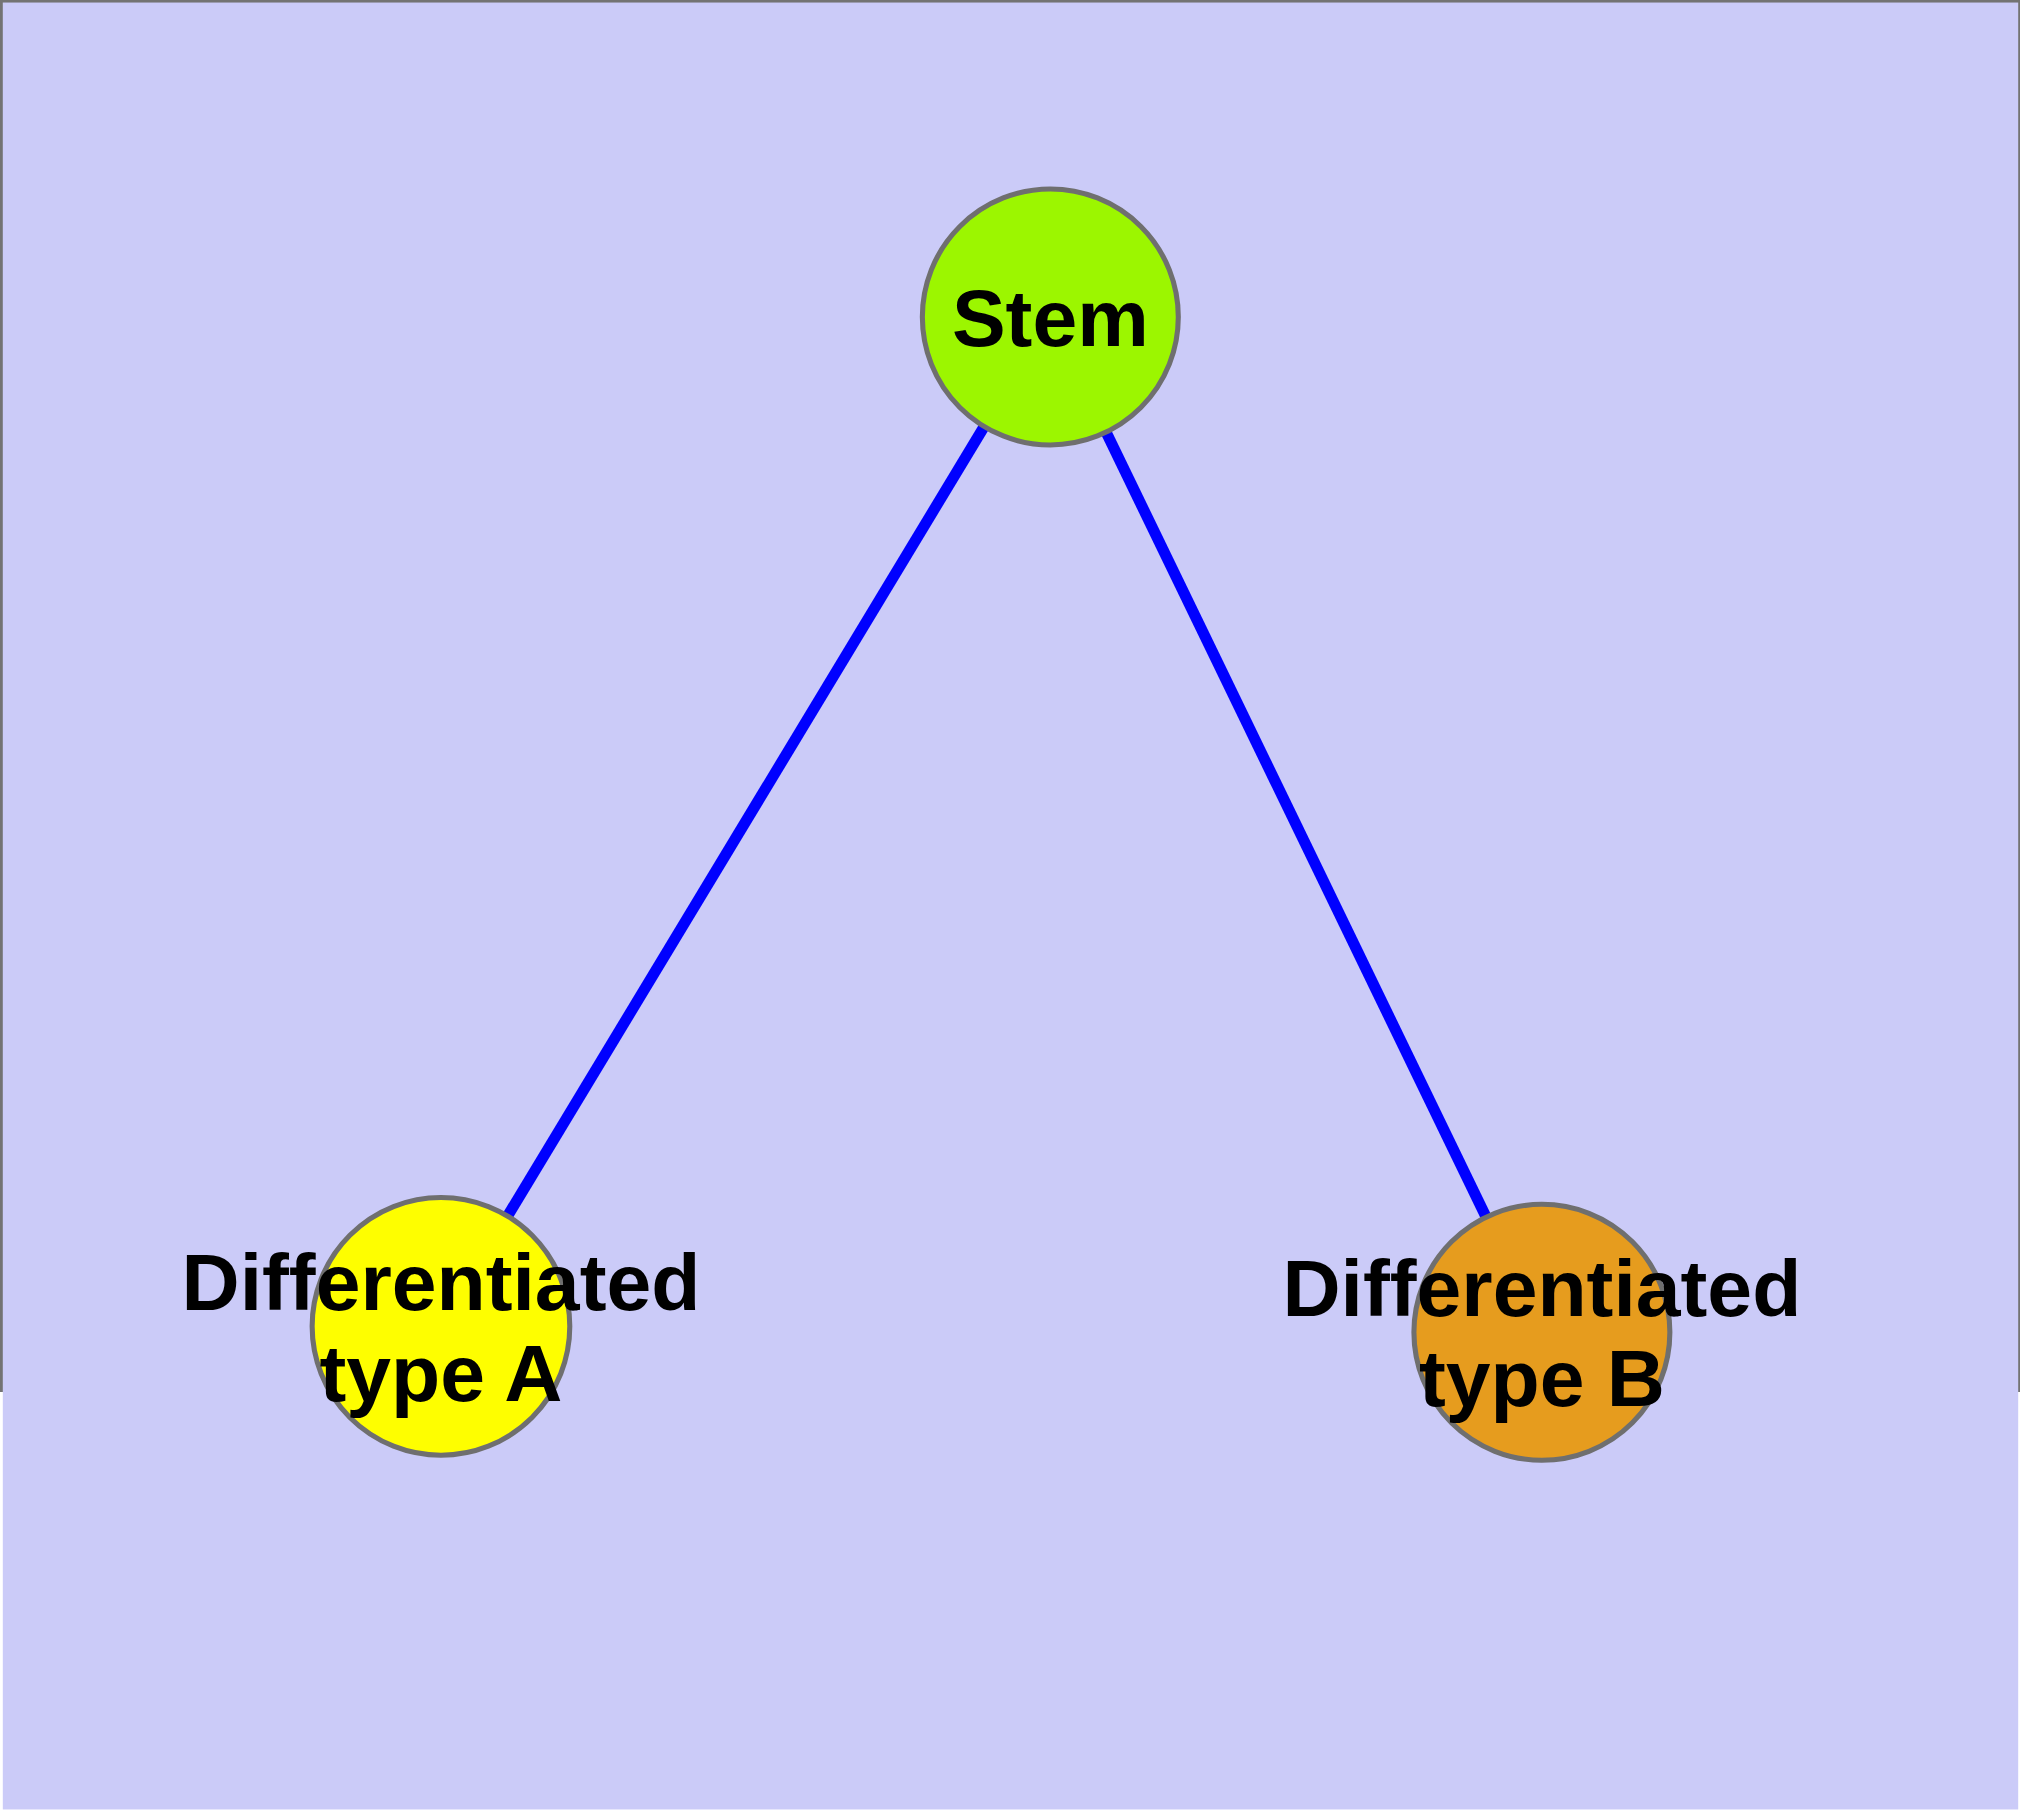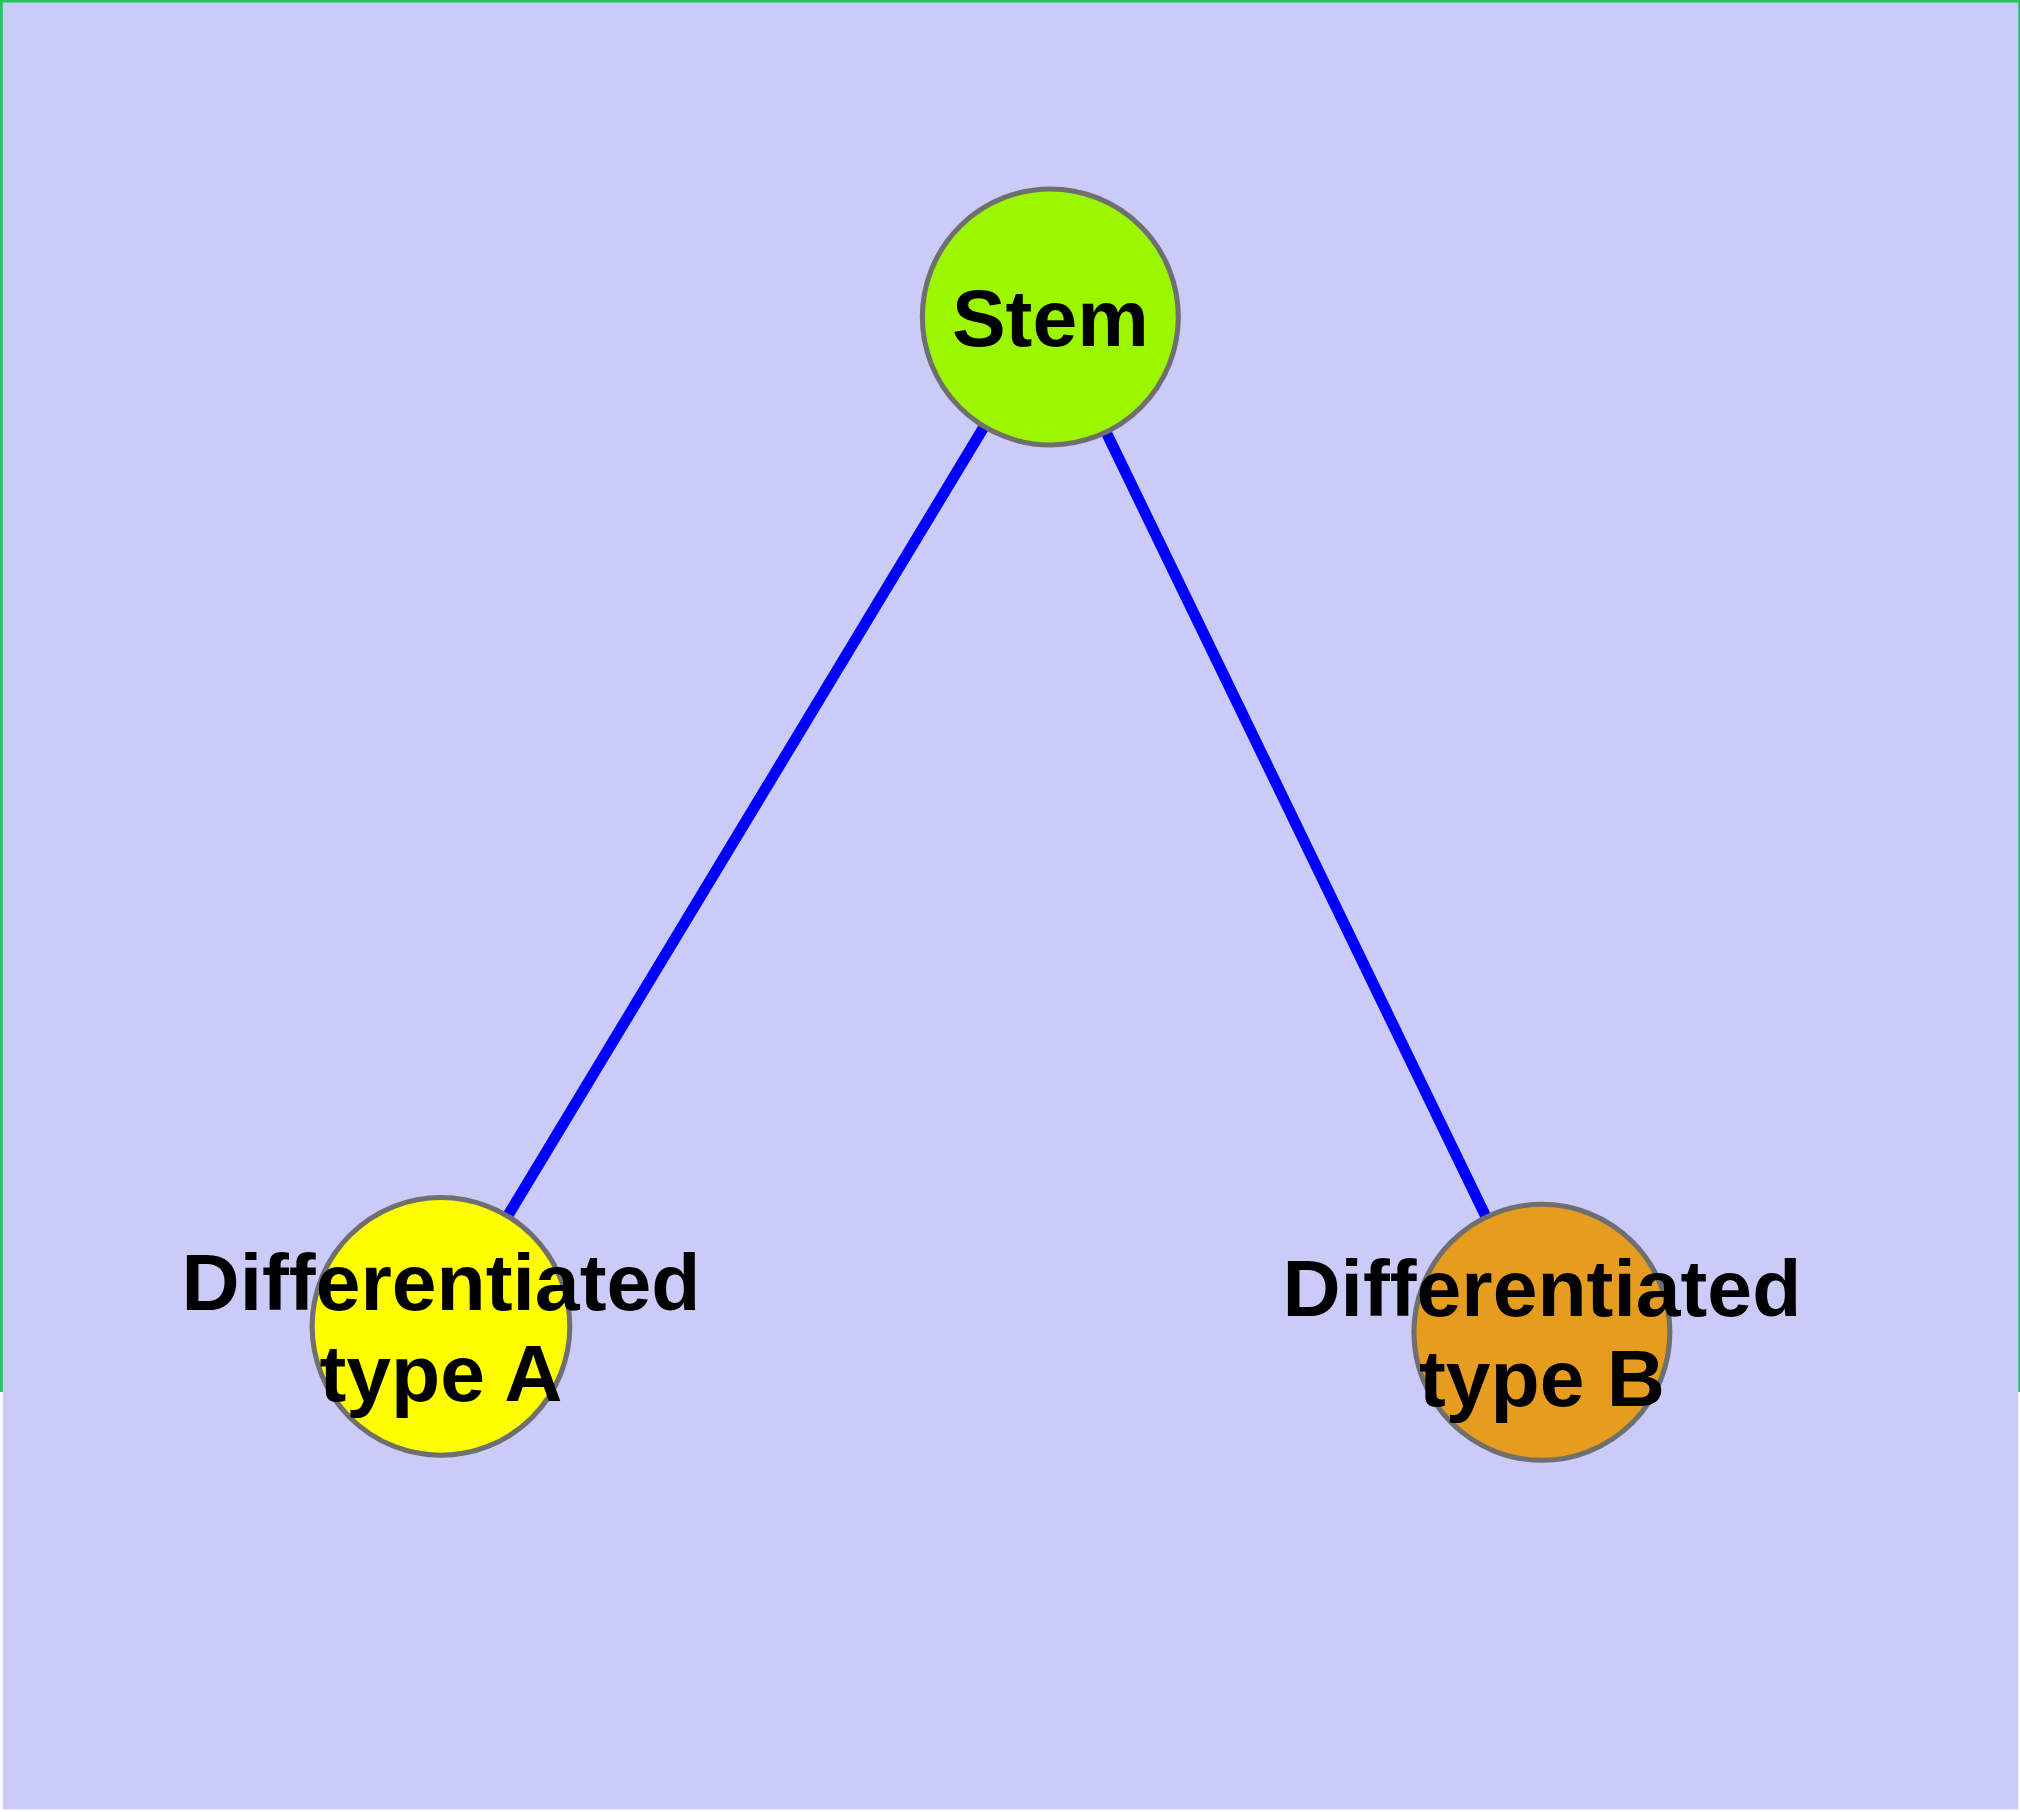--- a/index.html
+++ b/index.html
@@ -7,21 +7,21 @@
     padding: 0;
     background: #ffffff;
     width: 2021px;
     height: 1812px;
     overflow: hidden;
   }
   .frame {
     position: relative;
     width: 2021px;
     height: 1392px;
-    background: #22c55e;
+    background: #737373;
   }
   svg {
     position: absolute;
     left: 0;
     top: 0;
     display: block;
   }
   text {
     font-family: "Liberation Sans", sans-serif;
     font-weight: bold;

